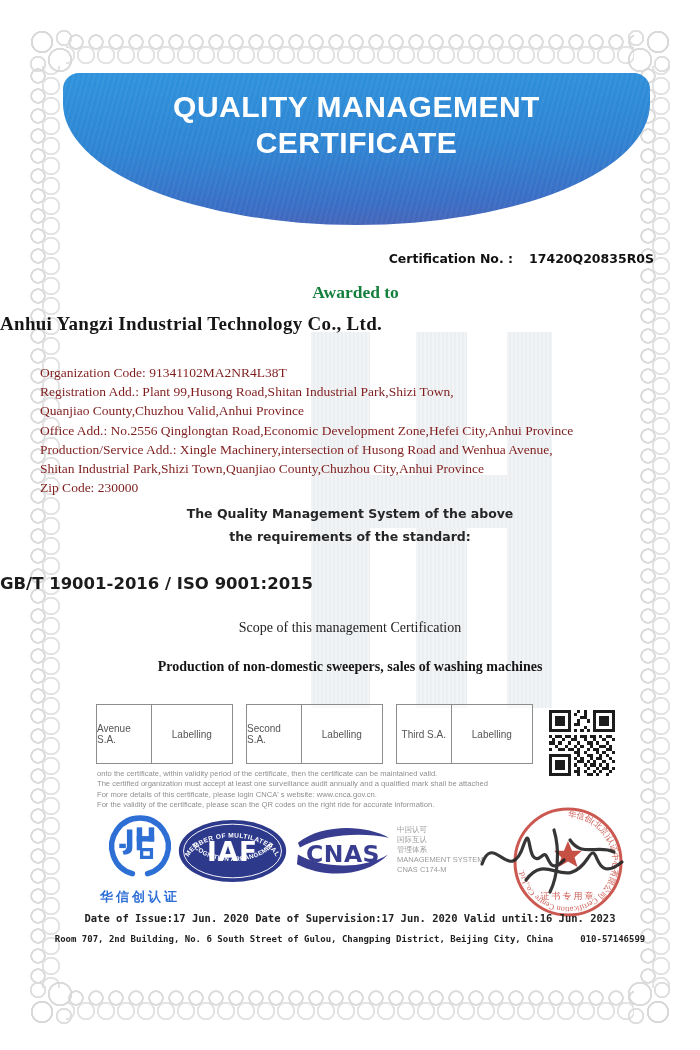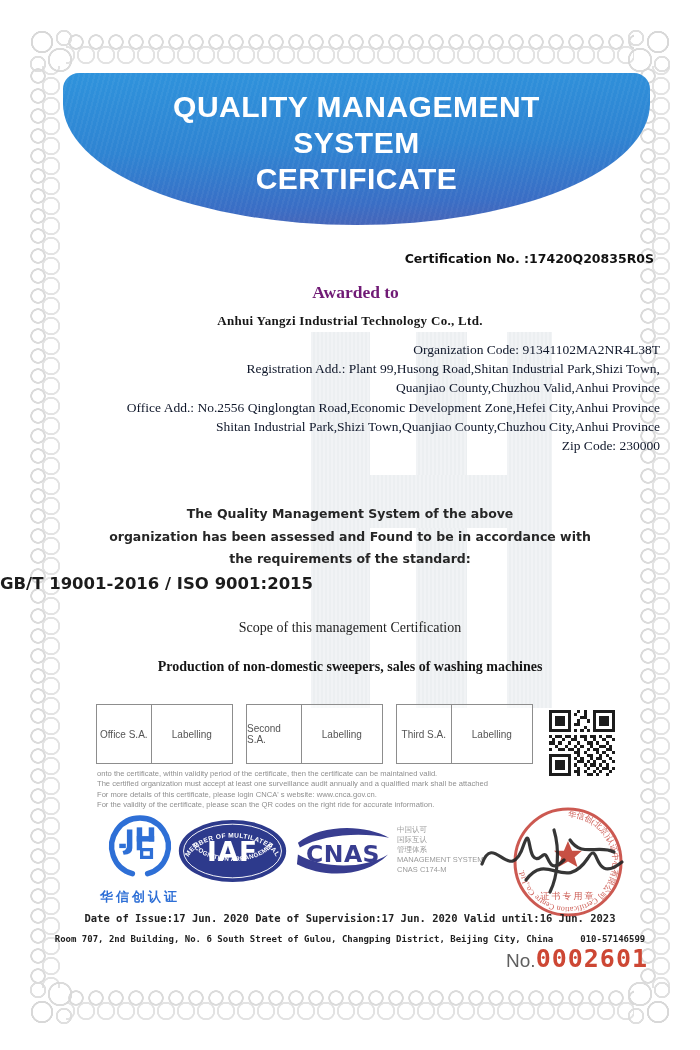--- a/index.html
+++ b/index.html
@@ -53,27 +53,27 @@
       repeating-linear-gradient(105deg, rgba(255,255,255,.045) 0 2px, rgba(0,0,0,0) 2px 5px),
       linear-gradient(178deg,#2f93dc 0%,#2f84d2 48%,#3a6ec5 82%,#4b62b4 100%);
     border-radius:16px 16px 50% 50% / 16px 16px 80% 80%;
   }
   .header-title{padding-top:16px;text-align:center;color:#ffffff;
     font-family:"Liberation Sans",sans-serif;font-weight:700;font-size:30px;line-height:36px;letter-spacing:.5px;}
 
   
   .cert-no{position:absolute;top:251px;right:46px;font-family:"DejaVu Sans",sans-serif;
     font-weight:700;font-size:12.5px;color:#111;}
-  .cert-no .num{margin-left:0;}
+  .cert-no .num{margin-left:16px;}
   .awarded{position:absolute;top:282px;left:0;right:0;text-align:center;
-    font-weight:700;font-size:17.5px;color:#701a75;margin-left:11px;}
-  .company{position:absolute;top:313px;left:0;right:0;text-align:center;
-    font-weight:700;font-size:13px;color:#161616;letter-spacing:.3px;}
-  .org-block{position:absolute;top:340px;left:40px;right:40px;text-align:right;
-    font-size:13.5px;line-height:19.2px;color:#0f172a;}
+    font-weight:700;font-size:17.5px;color:#15803d;margin-left:11px;}
+  .company{position:absolute;top:313px;left:0;right:0;text-align:left;
+    font-weight:700;font-size:19px;color:#161616;letter-spacing:.3px;}
+  .org-block{position:absolute;top:363px;left:40px;right:40px;text-align:left;
+    font-size:13.5px;line-height:19.2px;color:#7f1d1d;}
   .statement{position:absolute;top:503px;left:40px;right:40px;text-align:center;
     font-family:"DejaVu Sans",sans-serif;font-weight:700;font-size:12.5px;line-height:22.5px;color:#262626;}
   .standard{position:absolute;top:574px;left:0;right:0;text-align:left;
     font-family:"DejaVu Sans",sans-serif;font-weight:700;font-size:16.5px;color:#1c1c1c;}
   .scope-head{position:absolute;top:620px;left:0;right:0;text-align:center;font-size:14px;color:#222;}
   .scope-text{position:absolute;top:659px;left:0;right:0;text-align:center;
     font-weight:700;font-size:14px;color:#161616;}
 
   
   .audit-row{position:absolute;top:704px;left:96px;width:437px;height:60px;display:flex;gap:13px;}
@@ -129,54 +129,53 @@
     <div class="wm-bar wm-b2"></div>
     <div class="wm-bar wm-b3"></div>
     <div class="wm-bar wm-cross"></div>
   </div>
 
   <div class="content">
 
     <div class="header-shape">
       <div class="header-title">
         <div>QUALITY MANAGEMENT</div>
-        <div>SYSTEM</div>
         <div>CERTIFICATE</div>
       </div>
     </div>
 
     <div class="cert-no">
       <span>Certification No. :</span><span class="num">17420Q20835R0S</span>
     </div>
 
     <div class="awarded">Awarded to</div>
     <div class="company">Anhui Yangzi Industrial Technology Co., Ltd.</div>
 
     <div class="org-block">
       <div>Organization Code: 91341102MA2NR4L38T</div>
       <div>Registration Add.: Plant 99,Husong Road,Shitan Industrial Park,Shizi Town,</div>
       <div>Quanjiao County,Chuzhou Valid,Anhui Province</div>
       <div>Office Add.: No.2556 Qinglongtan Road,Economic Development Zone,Hefei City,Anhui Province</div>
+      <div>Production/Service Add.: Xingle Machinery,intersection of Husong Road and Wenhua Avenue,</div>
       <div>Shitan Industrial Park,Shizi Town,Quanjiao County,Chuzhou City,Anhui Province</div>
       <div>Zip Code: 230000</div>
     </div>
 
     <div class="statement">
       <div>The Quality Management System of the above</div>
-      <div>organization has been assessed and Found to be in accordance with</div>
       <div>the requirements of the standard:</div>
     </div>
 
     <div class="standard">GB/T 19001-2016 / ISO 9001:2015</div>
     <div class="scope-head">Scope of this management Certification</div>
     <div class="scope-text">Production of non-domestic sweepers, sales of washing machines</div>
 
     <div class="audit-row">
       <div class="audit-box">
-        <div class="audit-cell audit-period">Office S.A.</div>
+        <div class="audit-cell audit-period">Avenue S.A.</div>
         <div class="audit-cell audit-mark">Labelling</div>
       </div>
       <div class="audit-box">
         <div class="audit-cell audit-period">Second S.A.</div>
         <div class="audit-cell audit-mark">Labelling</div>
       </div>
       <div class="audit-box">
         <div class="audit-cell audit-period">Third S.A.</div>
         <div class="audit-cell audit-mark">Labelling</div>
       </div>
@@ -264,19 +263,15 @@
     </svg>
 
     <div class="dates-line">
       <span class="seg"><span>Date of Issue:</span><span>17 Jun. 2020</span></span>
       <span class="seg"><span>Date of Supervision:</span><span>17 Jun. 2020</span></span>
       <span class="seg"><span>Valid until:</span><span>16 Jun. 2023</span></span>
     </div>
     <div class="addr-line">
       <span>Room 707, 2nd Building, No. 6 South Street of Gulou, Changping District, Beijing City, China</span><span class="phone">010-57146599</span>
     </div>
-    <div class="serial">
-      <span class="serial-label">No.</span>
-      <span class="serial-num">0002601</span>
-    </div>
 
   </div>
 </div>
 
 </body></html>

